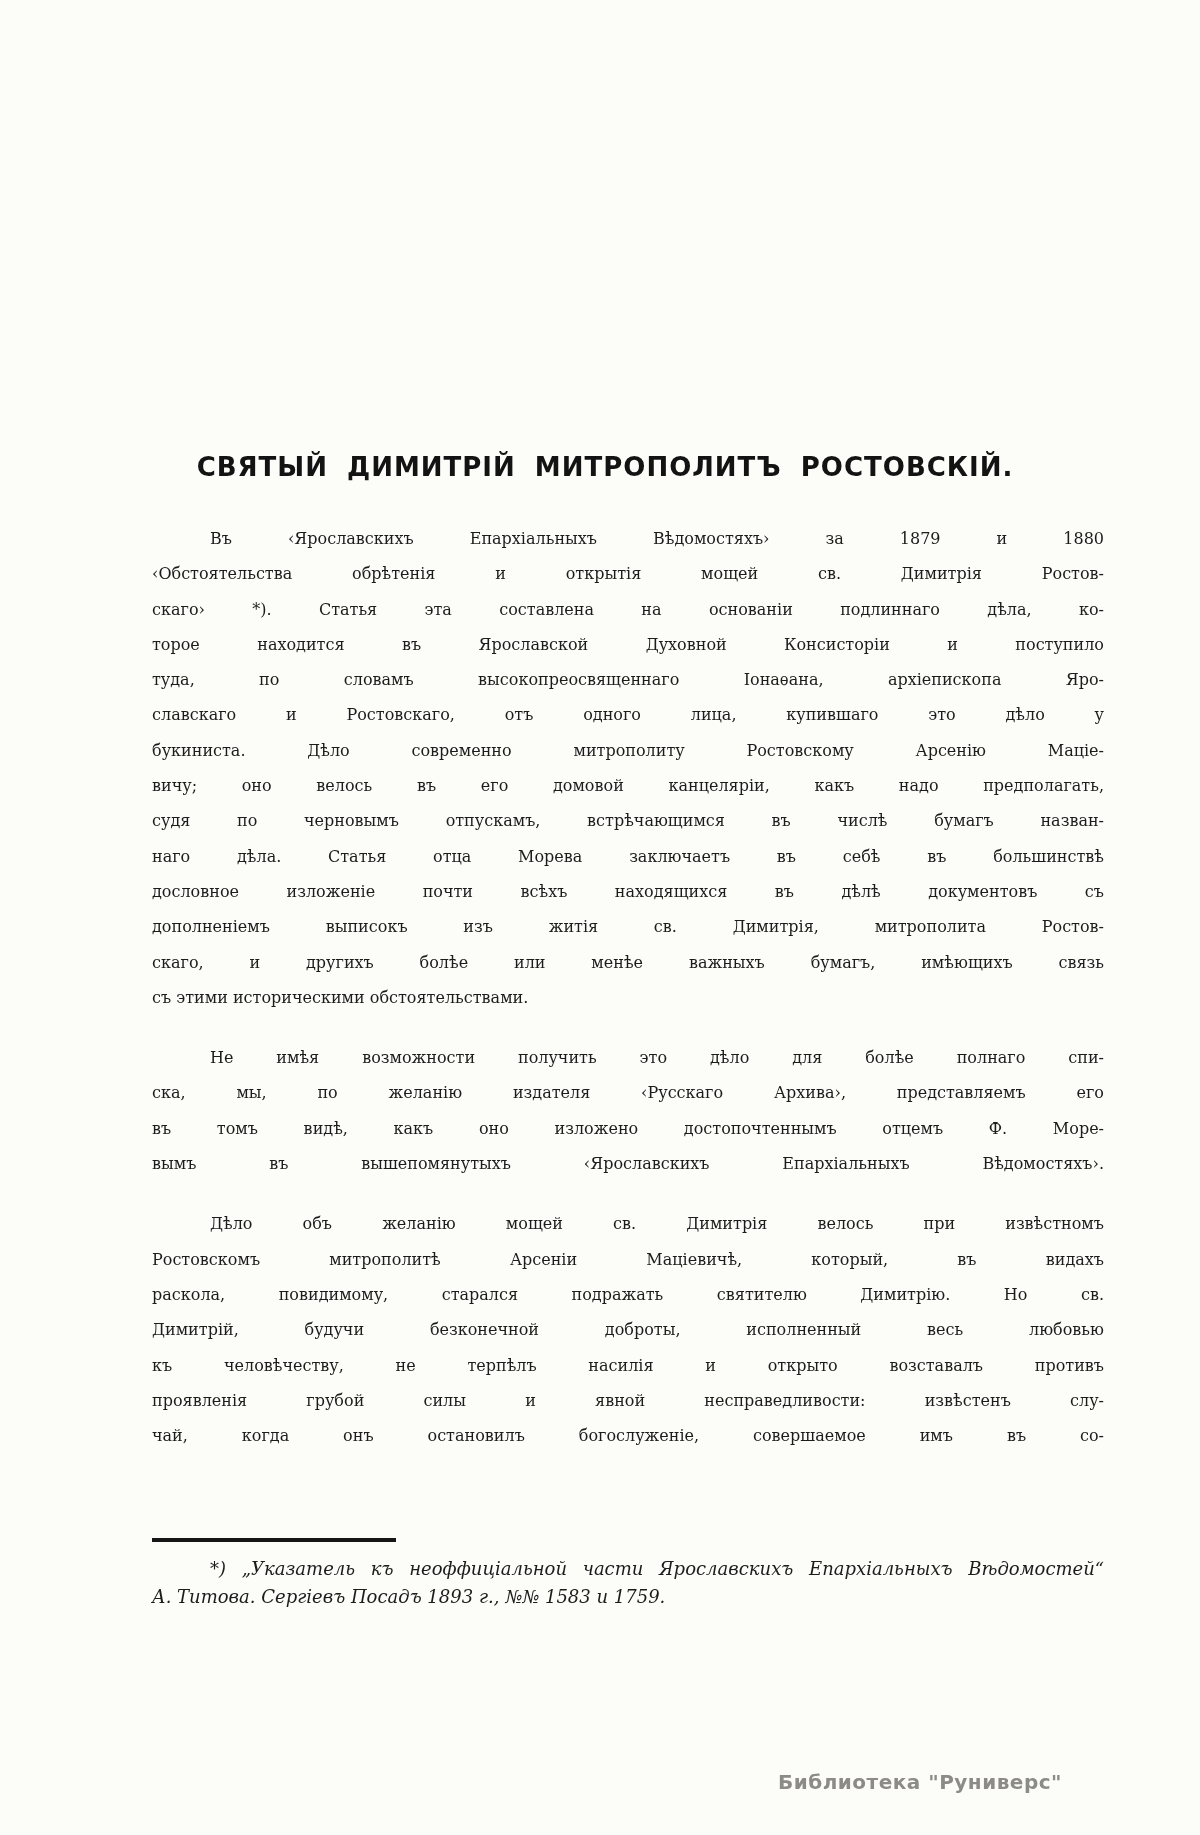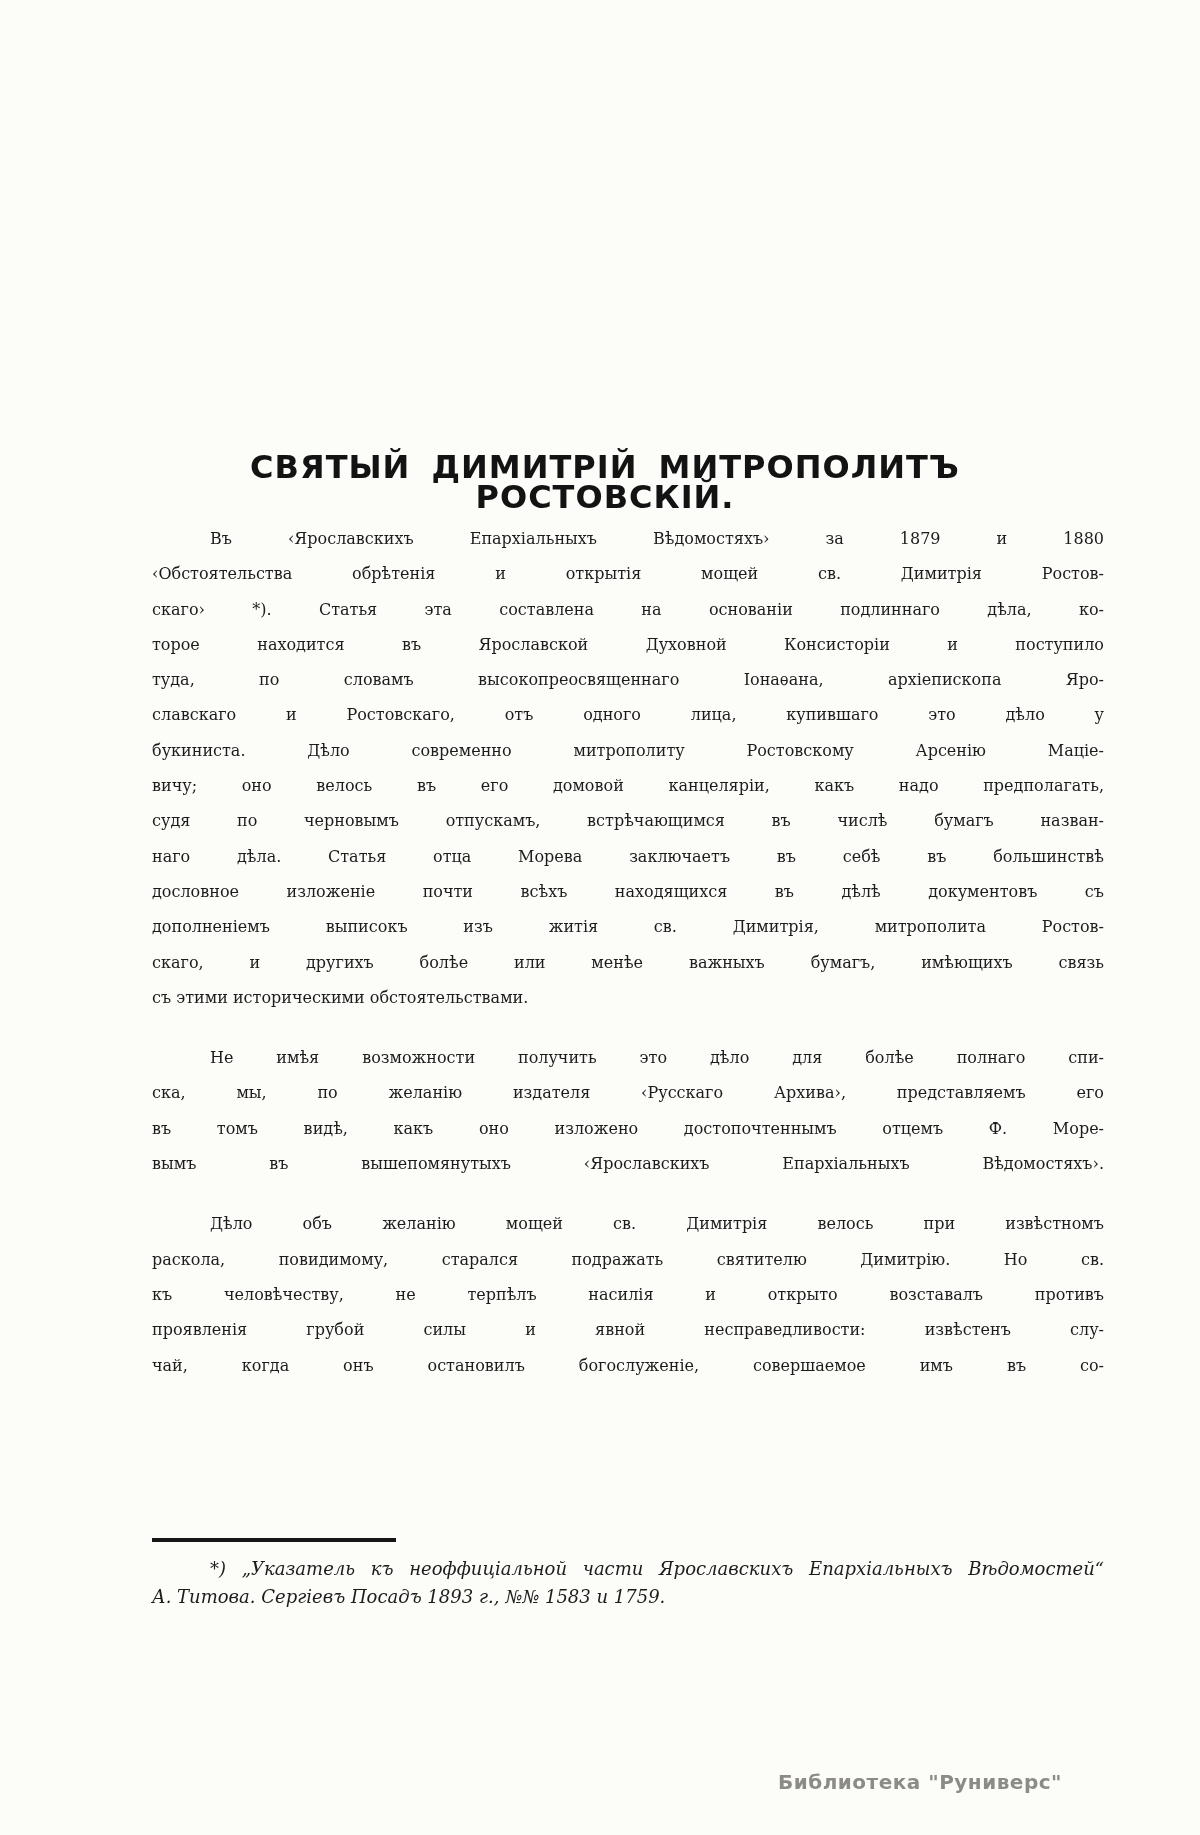--- a/index.html
+++ b/index.html
@@ -18,21 +18,21 @@
   }
   .title {
     position: absolute;
     top: 452px;
     left: 140px;
     width: 930px;
     margin: 0;
     text-align: center;
     font-family: "DejaVu Sans", "Liberation Sans", sans-serif;
     font-weight: bold;
-    font-size: 32px;
+    font-size: 26px;
     line-height: 30px;
     letter-spacing: 1px;
     word-spacing: 9px;
     color: #131313;
   }
   .text-block {
     position: absolute;
     top: 521px;
     left: 152px;
     width: 952px;
@@ -101,21 +101,23 @@
         <div class="line endline">съ этими историческими обстоятельствами.</div>
       </div>
       <div class="para">
         <div class="line indent">Не имѣя возможности получить это дѣло для болѣе полнаго спи-</div>
         <div class="line">ска, мы, по желанію издателя ‹Русскаго Архива›, представляемъ его</div>
         <div class="line">въ томъ видѣ, какъ оно изложено достопочтеннымъ отцемъ Ф. Море-</div>
         <div class="line">вымъ въ вышепомянутыхъ ‹Ярославскихъ Епархіальныхъ Вѣдомостяхъ›.</div>
       </div>
       <div class="para">
         <div class="line indent">Дѣло объ желанію мощей св. Димитрія велось при извѣстномъ</div>
+        <div class="line">Ростовскомъ митрополитѣ Арсеніи Маціевичѣ, который, въ видахъ</div>
         <div class="line">раскола, повидимому, старался подражать святителю Димитрію. Но св.</div>
+        <div class="line">Димитрій, будучи безконечной доброты, исполненный весь любовью</div>
         <div class="line">къ человѣчеству, не терпѣлъ насилія и открыто возставалъ противъ</div>
         <div class="line">проявленія грубой силы и явной несправедливости: извѣстенъ слу-</div>
         <div class="line">чай, когда онъ остановилъ богослуженіе, совершаемое имъ въ со-</div>
       </div>
     </div>
   <div class="footnote-rule"></div>
   <div class="footnote" id="footnote">
       <div class="line indent">*) „Указатель къ неоффиціальной части Ярославскихъ Епархіальныхъ Вѣдомостей“</div>
       <div class="line endline">А. Титова. Сергіевъ Посадъ 1893 г., №№ 1583 и 1759.</div>
     </div>

